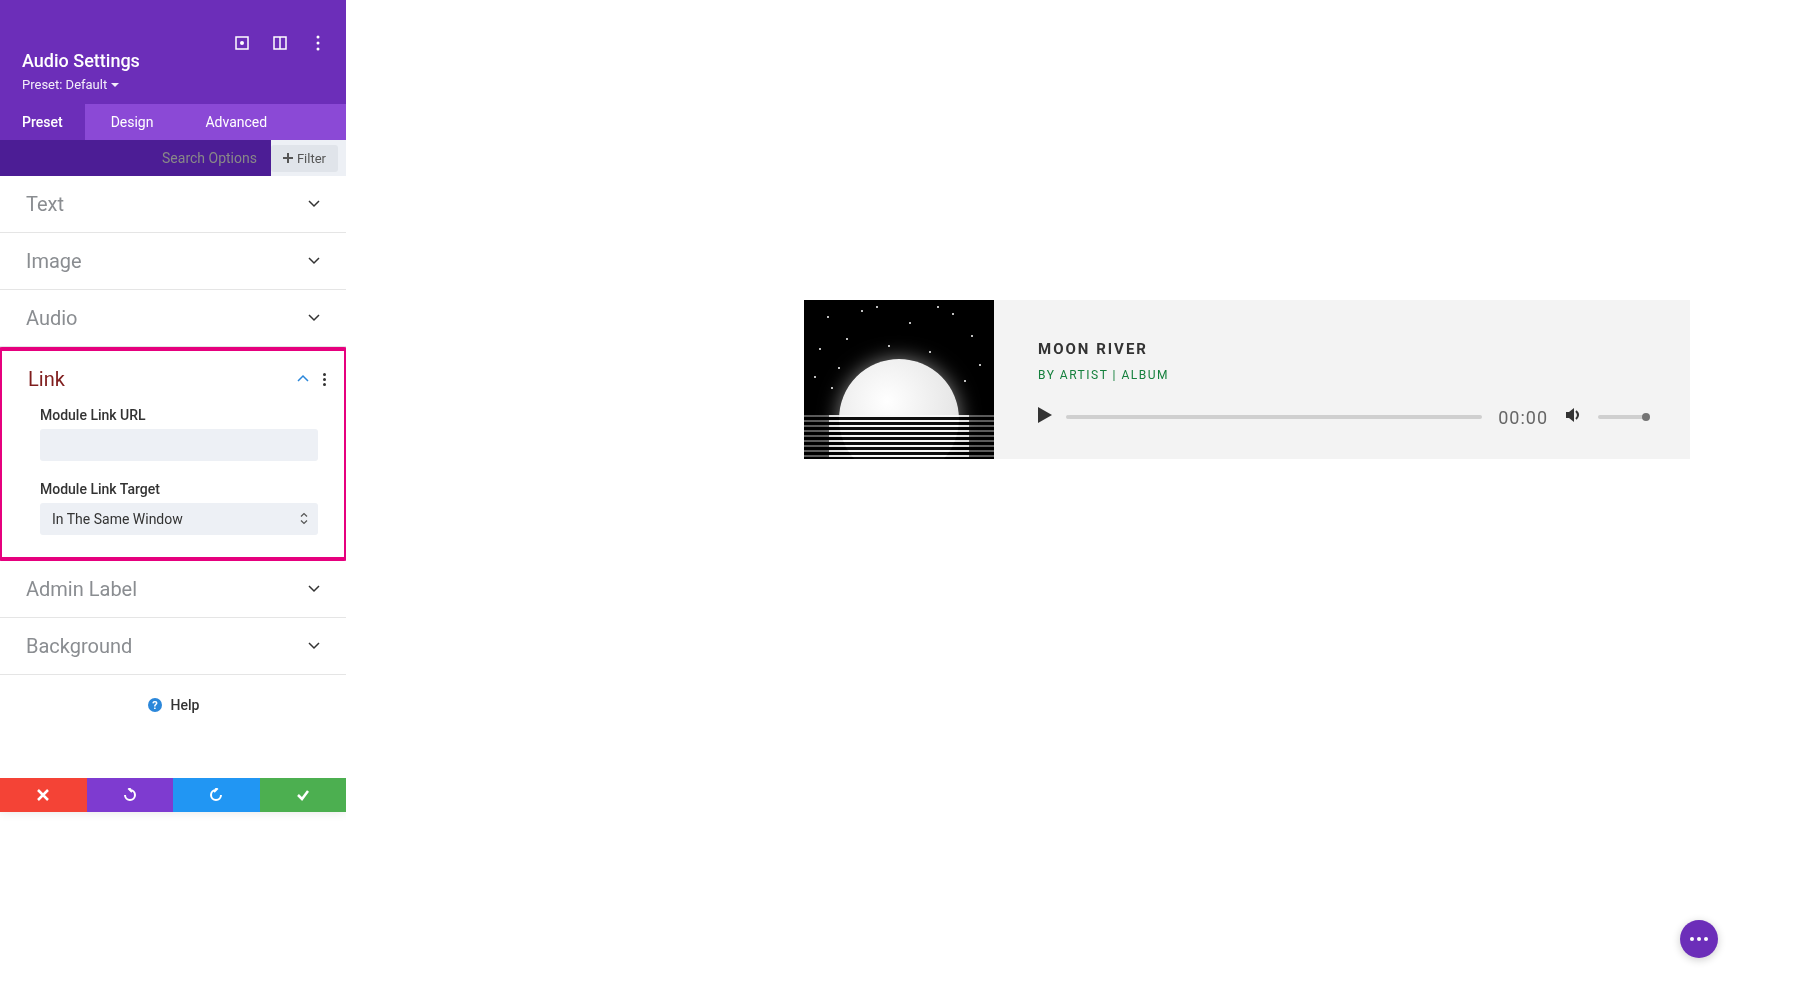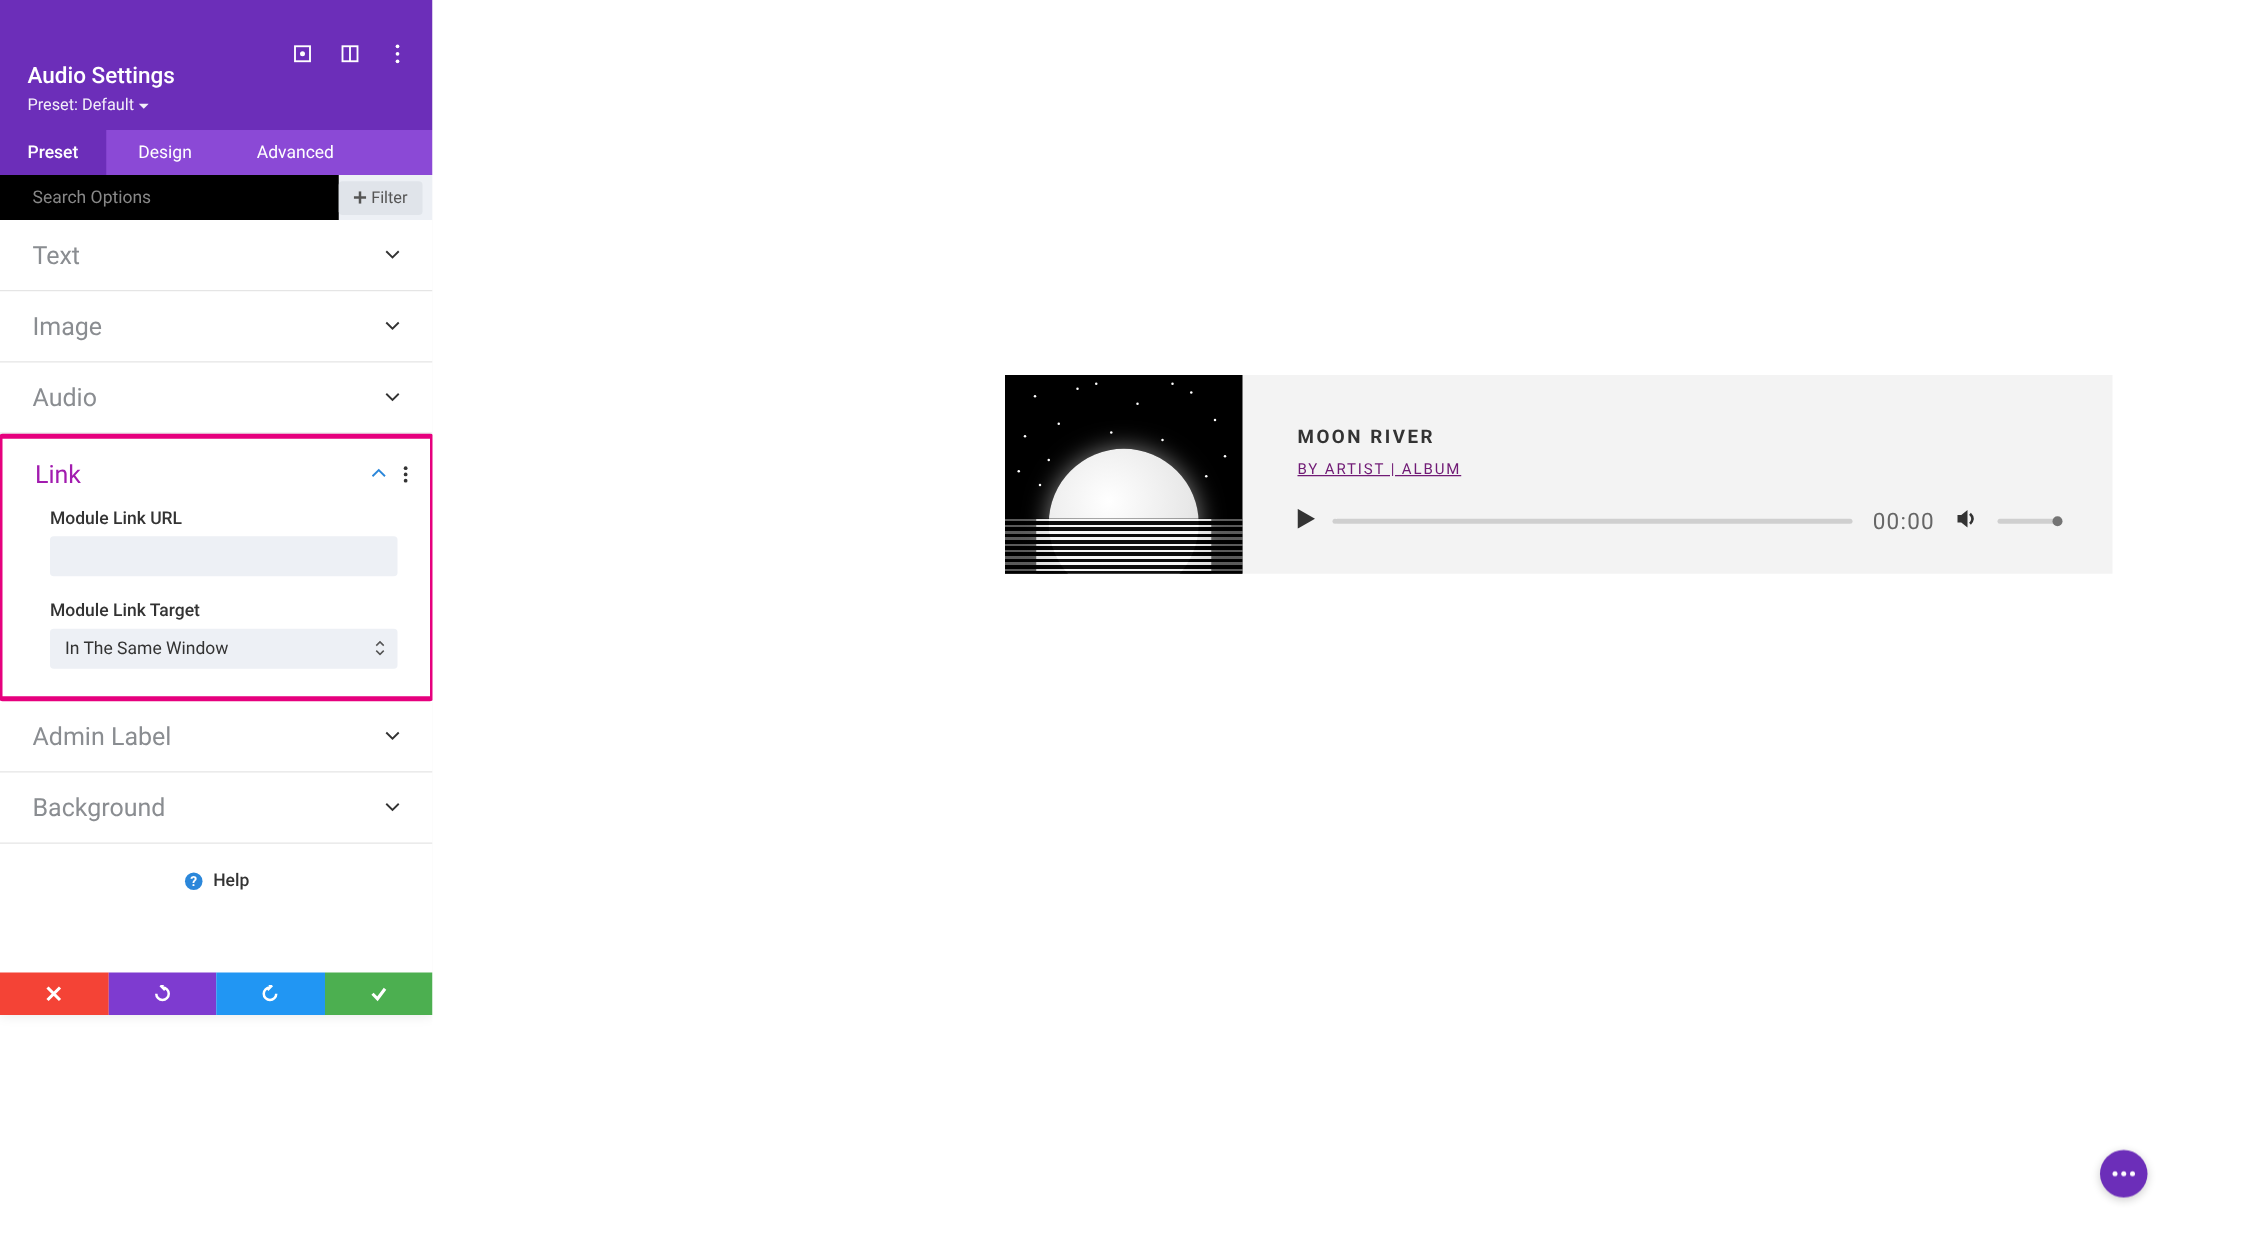--- a/index.html
+++ b/index.html
@@ -15,30 +15,30 @@
 .preset-row { margin-top: 6px; font-size: 13px; color: rgba(255,255,255,0.92); display: flex; align-items: center; gap: 4px; }
 .preset-row svg { width: 8px; height: 8px; fill: rgba(255,255,255,0.92); }
 
 .tabs { display: flex; background: #8b49d6; }
 .tab { flex: 0 0 auto; padding: 10px 22px; font-size: 14px; color: #fff; cursor: pointer; }
 .tab.active { background: #6c2eb9; font-weight: 500; }
 .tab:nth-child(2) { padding: 10px 26px; }
 .tab:nth-child(3) { padding: 10px 26px; }
 
 .search-row { display: flex; align-items: center; background: #edf0f5; padding: 0 4px 0 0; }
-.search-input { flex: 1; background: #000000; border: none; padding: 10px 14px 10px 26px; font-size: 14px; color: #888; outline: none; }
+.search-input { flex: 1; background: #4c1d95; border: none; padding: 10px 14px 10px 26px; font-size: 14px; color: #888; outline: none; text-align: right; }
 .search-input::placeholder { color: #888; }
 .filter-btn { display: flex; align-items: center; gap: 4px; background: #e0e4ea; border: none; padding: 6px 12px; font-size: 13px; color: #555; cursor: pointer; border-radius: 3px; margin-right: 4px;}
 .filter-btn svg { width: 10px; height: 10px; fill: #555; }
 
 .section { border-bottom: 1px solid #e5e5e5; }
 .section-header { display: flex; align-items: center; justify-content: space-between; padding: 16px 26px; cursor: pointer; }
 .section-title { font-size: 20px; color: #8a8d91; font-weight: 400; }
 .section-header svg { width: 12px; height: 12px; fill: #333; }
-.section.expanded .section-title { color: #a21caf; }
+.section.expanded .section-title { color: #7f1d1d; }
 
 .highlight-box { border: 4px solid #e6007e; border-radius: 4px; margin: 0 -2px; }
 .section.expanded .section-header { padding-right: 18px; }
 .section-header-right { display: flex; align-items: center; gap: 14px; }
 .section-header-right .more-dots { display: flex; flex-direction: column; gap: 2px; }
 .section-header-right .more-dots span { width: 3px; height: 3px; background: #333; border-radius: 50%; }
 
 .section-body { padding: 0 26px 22px 38px; }
 .field-label { font-size: 14px; color: #333; font-weight: 500; margin-bottom: 6px; }
 .field-input { width: 100%; background: #edf0f5; border: none; border-radius: 3px; padding: 10px 12px; font-size: 14px; color: #333; outline: none; height: 32px; }
@@ -65,21 +65,21 @@
 .audio-module { position: absolute; left: 458px; top: 300px; width: 886px; height: 159px; display: flex; background: #f3f3f3; }
 .album-art { width: 190px; height: 159px; background: #000; position: relative; overflow: hidden; }
 .album-art .stars { position: absolute; inset: 0; }
 .album-art .star { position: absolute; width: 2px; height: 2px; background: #fff; border-radius: 50%; }
 .album-art .moon { position: absolute; left: 50%; bottom: -20px; transform: translateX(-50%); width: 120px; height: 120px; background: radial-gradient(circle at 40% 35%, #fff, #e8e8e8 60%, #ccc); border-radius: 50%; box-shadow: 0 0 20px rgba(255,255,255,0.5);}
 .album-art .water { position: absolute; left: 0; right: 0; bottom: 0; height: 44px; background: repeating-linear-gradient(to bottom, rgba(200,200,200,0.45) 0 2px, rgba(0,0,0,0.85) 2px 5px); }
 .album-art .water-reflect { position: absolute; left: 50%; bottom: 0; transform: translateX(-50%); width: 140px; height: 44px; background: repeating-linear-gradient(to bottom, rgba(255,255,255,0.8) 0 2px, rgba(0,0,0,0.6) 2px 5px); }
 
 .audio-info { flex: 1; padding: 40px 44px 24px 44px; display: flex; flex-direction: column; }
 .track-title { font-size: 15px; font-weight: 700; letter-spacing: 2px; color: #333; margin-bottom: 10px; }
-.track-meta { font-size: 12px; letter-spacing: 1.5px; color: #701a75; margin-bottom: 24px; text-decoration: underline; }
+.track-meta { font-size: 12px; letter-spacing: 1.5px; color: #15803d; margin-bottom: 24px; }
 .player-controls { display: flex; align-items: center; gap: 16px; }
 .play-btn svg { width: 14px; height: 16px; fill: #333; }
 .progress-track { flex: 1; height: 4px; background: #cfcfcf; border-radius: 2px; position: relative; }
 .progress-dot { position: absolute; left: 0; top: 50%; transform: translate(-2px,-50%); width: 4px; height: 4px; background: #cfcfcf; border-radius: 50%; }
 .time-label { font-size: 18px; color: #666; letter-spacing: 1px; }
 .volume-icon svg { width: 18px; height: 18px; fill: #333; }
 .volume-track { width: 48px; height: 4px; background: #cfcfcf; border-radius: 2px; position: relative; }
 .volume-thumb { position: absolute; right: -4px; top: 50%; transform: translateY(-50%); width: 8px; height: 8px; background: #747474; border-radius: 50%; }
 
 .fab { position: fixed; right: 82px; bottom: 48px; width: 38px; height: 38px; background: #6c2eb9; border-radius: 50%; display: flex; align-items: center; justify-content: center; cursor: pointer; box-shadow: 0 2px 8px rgba(0,0,0,0.2); }

